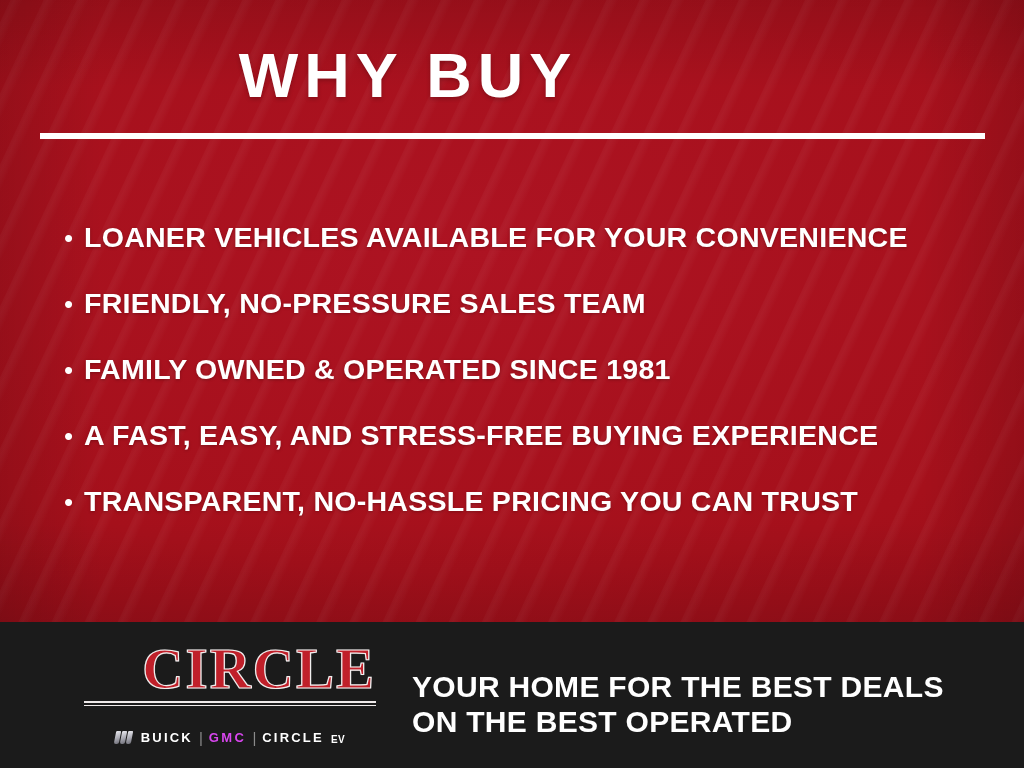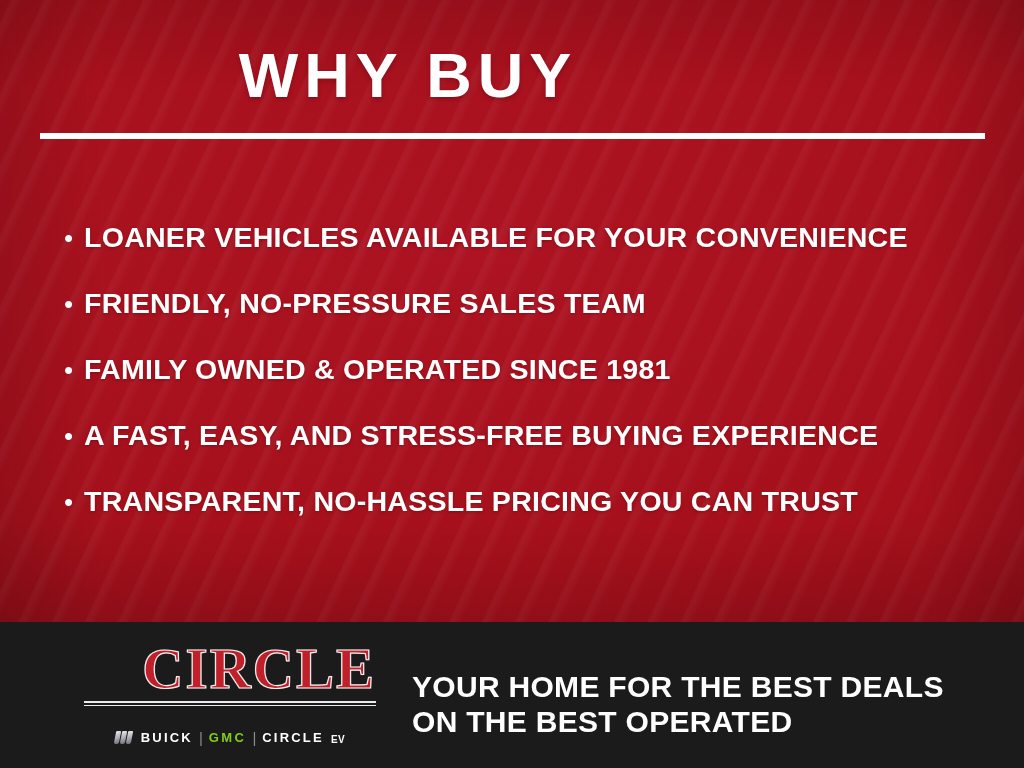--- a/index.html
+++ b/index.html
@@ -178,21 +178,21 @@
   }
 
   .brand-name {
     font-size: 13px;
     font-weight: bold;
     letter-spacing: 2.2px;
     color: #ffffff;
     line-height: 1;
   }
   .brand-name.gmc {
-    color: #84cc16;
+    color: #d946ef;
     letter-spacing: 2.4px;
   }
   .brand-sep {
     color: #8b8b8b;
     font-size: 15px;
     line-height: 1;
     font-weight: normal;
   }
   .brand-sub {
     font-size: 10px;

